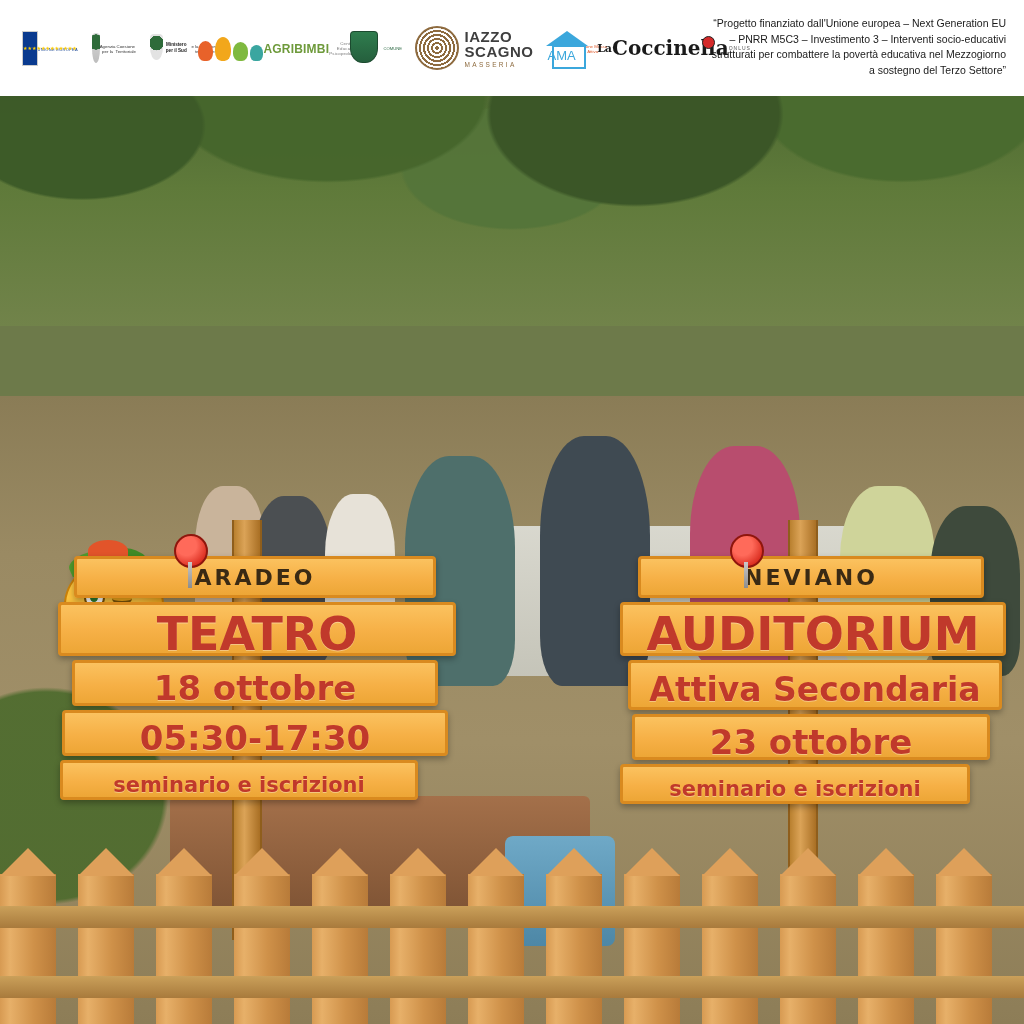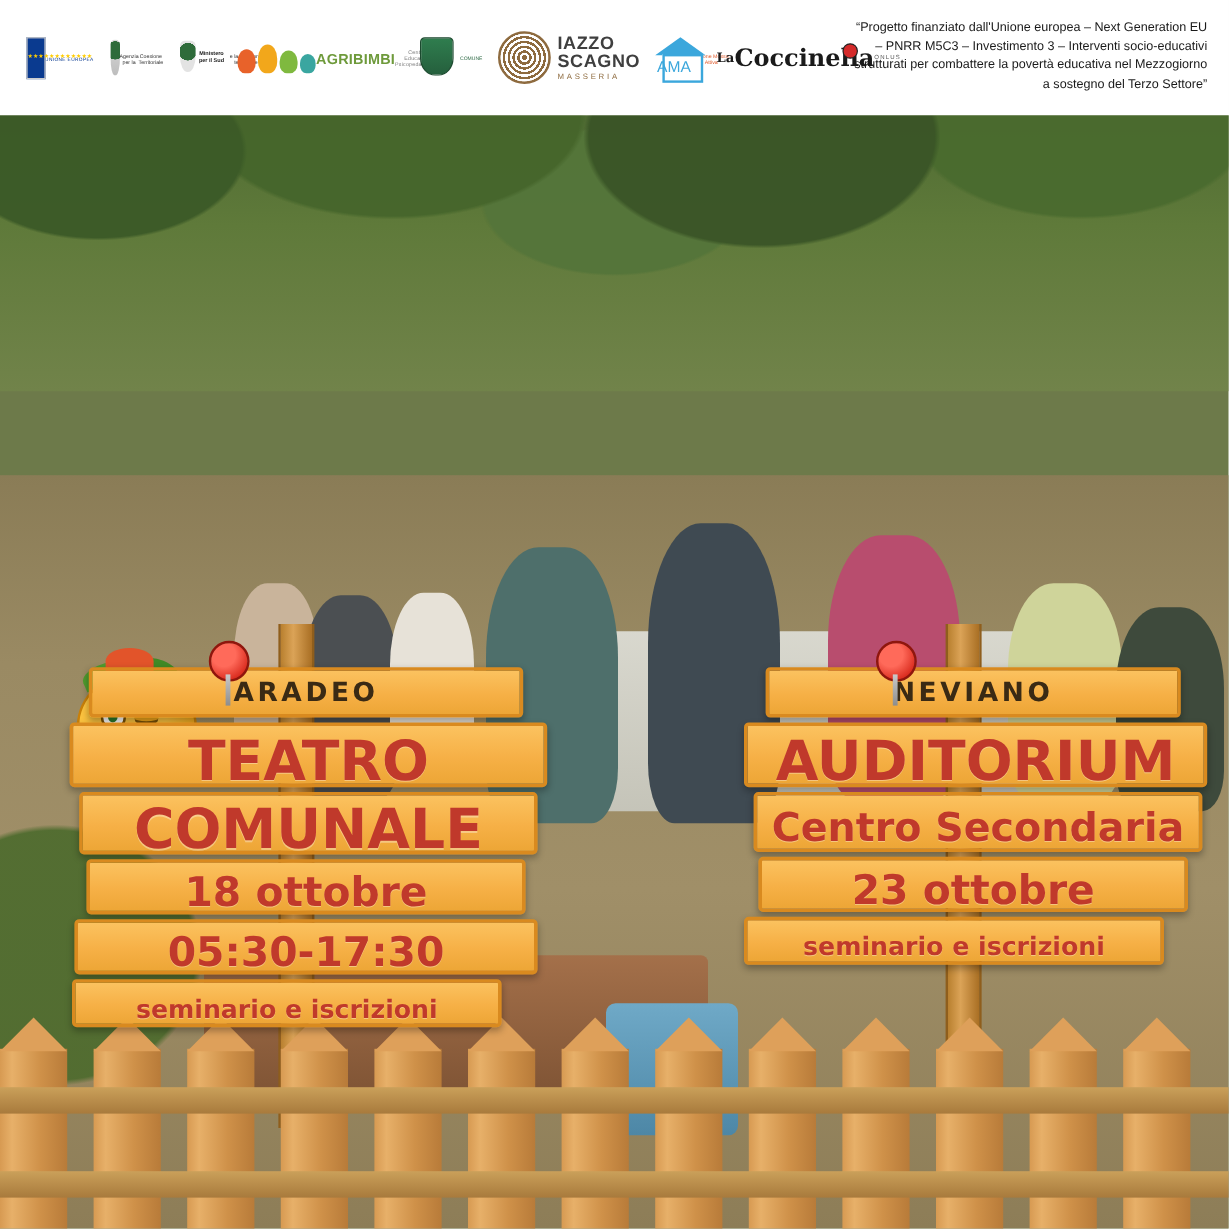--- a/index.html
+++ b/index.html
@@ -541,23 +541,20 @@
     <div class="pin" style="left:122px; top:-22px;"></div>
 
     <div class="plank" style="width:356px; height:36px; margin-left:22px;">
       <span class="label-town">ARADEO</span>
     </div>
 
     <div class="plank" style="width:392px; height:48px; margin-left:6px;">
       <span class="plank-txt label-big">TEATRO</span>
     </div>
 
-    <div class="plank" style="width:376px; height:46px; margin-left:14px;">
-      <span class="plank-txt label-big">COMUNALE</span>
-    </div>
 
     <div class="plank" style="width:360px; height:40px; margin-left:20px;">
       <span class="plank-txt label-date">18 ottobre</span>
     </div>
 
     <div class="plank" style="width:380px; height:40px; margin-left:10px;">
       <span class="plank-txt label-time">05:30-17:30</span>
     </div>
 
     <div class="plank" style="width:352px; height:34px; margin-left:8px;">
@@ -572,21 +569,21 @@
 
     <div class="plank" style="width:340px; height:36px; margin-left:30px;">
       <span class="label-town">NEVIANO</span>
     </div>
 
     <div class="plank" style="width:380px; height:48px; margin-left:12px;">
       <span class="plank-txt label-big">AUDITORIUM</span>
     </div>
 
     <div class="plank" style="width:368px; height:44px; margin-left:20px;">
-      <span class="plank-txt label-mid">Centro Secondaria</span>
+      <span class="plank-txt label-mid">Attiva Secondaria</span>
     </div>
 
     <div class="plank" style="width:352px; height:40px; margin-left:24px;">
       <span class="plank-txt label-date">23 ottobre</span>
     </div>
 
 
     <div class="plank" style="width:344px; height:34px; margin-left:12px;">
       <span class="plank-txt label-small">seminario e iscrizioni</span>
     </div>

